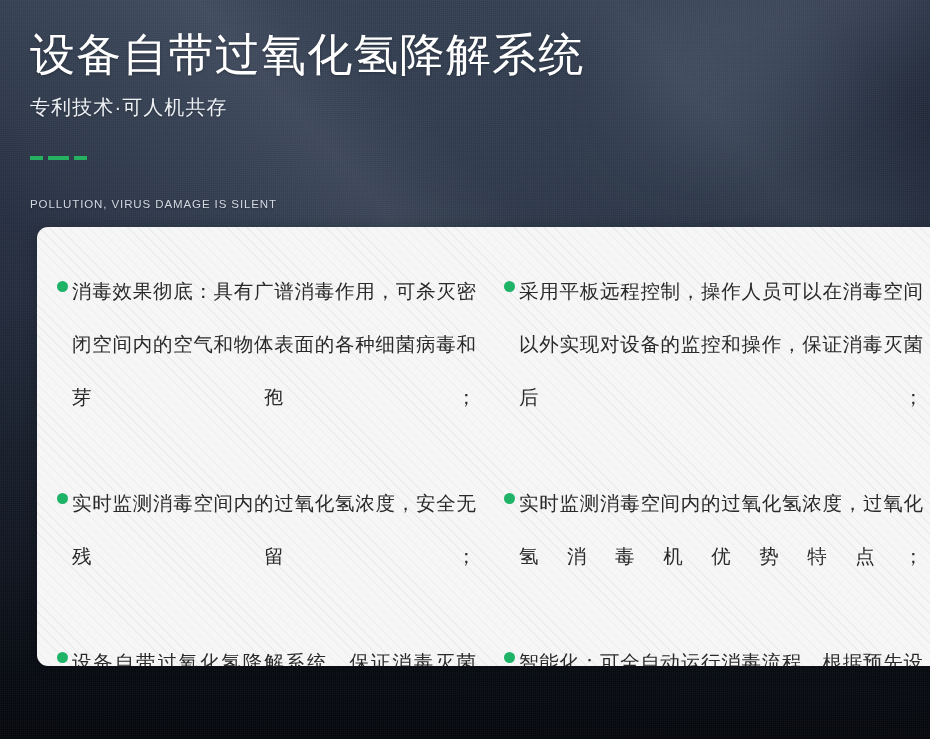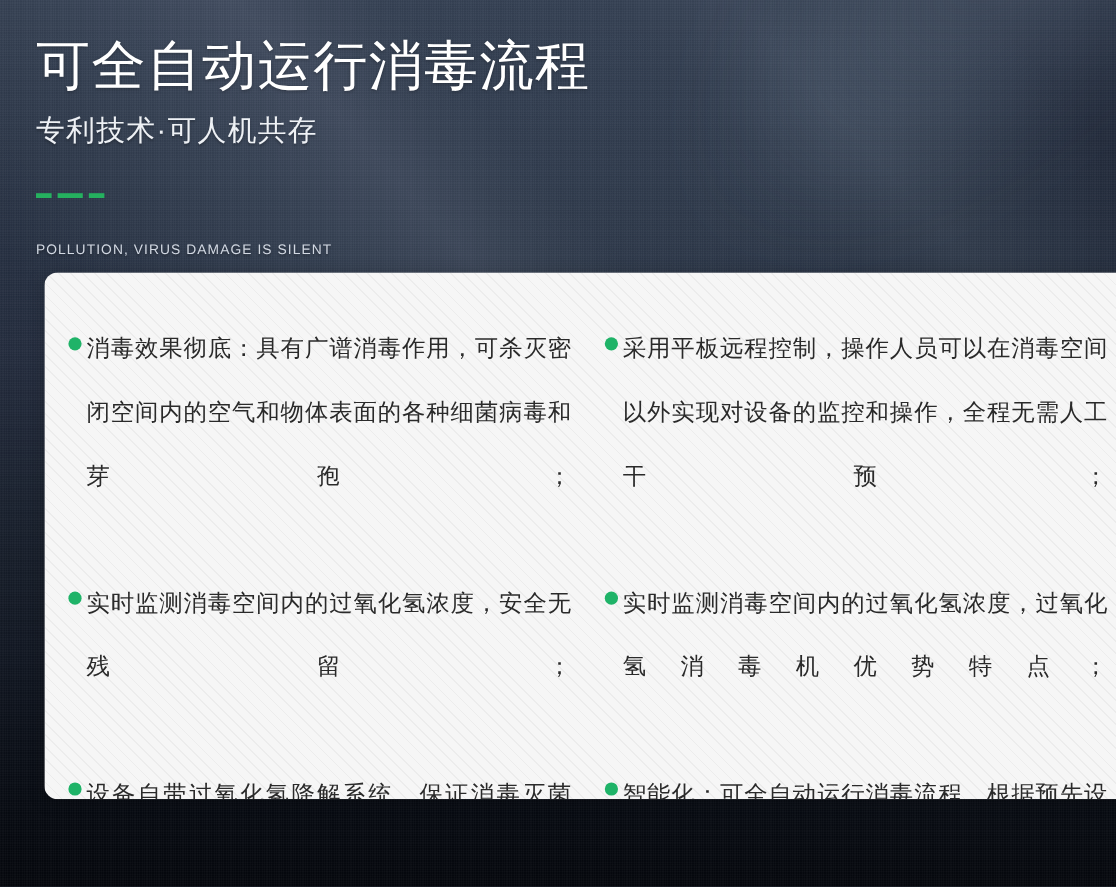--- a/index.html
+++ b/index.html
@@ -100,21 +100,21 @@
     line-height: 1.13;
     color: #ffffff;
     font-weight: 400;
     letter-spacing: 1.2px;
     text-shadow: 0 1px 3px rgba(0,0,0,0.28);
     white-space: nowrap;
   }
 
   .subtitle {
     margin-top: 13px;
-    font-size: 24px;
+    font-size: 20px;
     line-height: 1.3;
     color: #eef1f5;
     font-weight: 400;
     letter-spacing: 1.1px;
     text-shadow: 0 1px 2px rgba(0,0,0,0.25);
     white-space: nowrap;
   }
 
   .dashes {
     margin-top: 36px;
@@ -206,21 +206,21 @@
     display: inline-block;
     width: 100%;
   }
 </style>
 </head>
 <body>
 
 <div id="page">
 
   <div class="header">
-    <div class="title">可全自动运行消毒流程</div>
+    <div class="title">设备自带过氧化氢降解系统</div>
 
     <div class="subtitle">专利技术·可人机共存</div>
 
     <div class="dashes">
       <span class="dash s1"></span>
       <span class="dash s2"></span>
       <span class="dash s3"></span>
     </div>
 
     <div class="eyebrow">POLLUTION, VIRUS DAMAGE IS SILENT</div>
@@ -241,21 +241,21 @@
         <div class="bullet-item">
           <span class="dot"></span>
           <span class="bullet-text">设备自带过氧化氢降解系统，保证消毒灭菌后，消毒空间环境中过氧化氢浓度控制在1ppm安全浓度以内；</span>
         </div>
 
       </div>
 
       <div class="col col-right">
         <div class="bullet-item">
           <span class="dot"></span>
-          <span class="bullet-text">采用平板远程控制，操作人员可以在消毒空间以外实现对设备的监控和操作，全程无需人工干预；</span>
+          <span class="bullet-text">采用平板远程控制，操作人员可以在消毒空间以外实现对设备的监控和操作，保证消毒灭菌后；</span>
         </div>
         <div class="bullet-item">
           <span class="dot"></span>
           <span class="bullet-text">实时监测消毒空间内的过氧化氢浓度，过氧化氢消毒机优势特点；</span>
         </div>
         <div class="bullet-item">
           <span class="dot"></span>
           <span class="bullet-text">智能化：可全自动运行消毒流程，根据预先设定，自动模式运行整个消毒过程，全程无需人工干预；</span>
         </div>
       </div>

